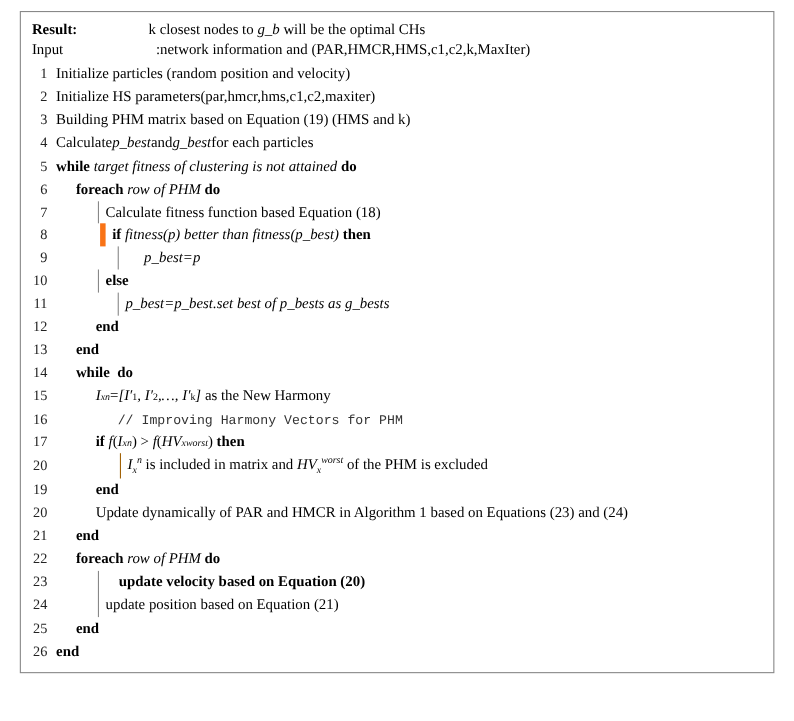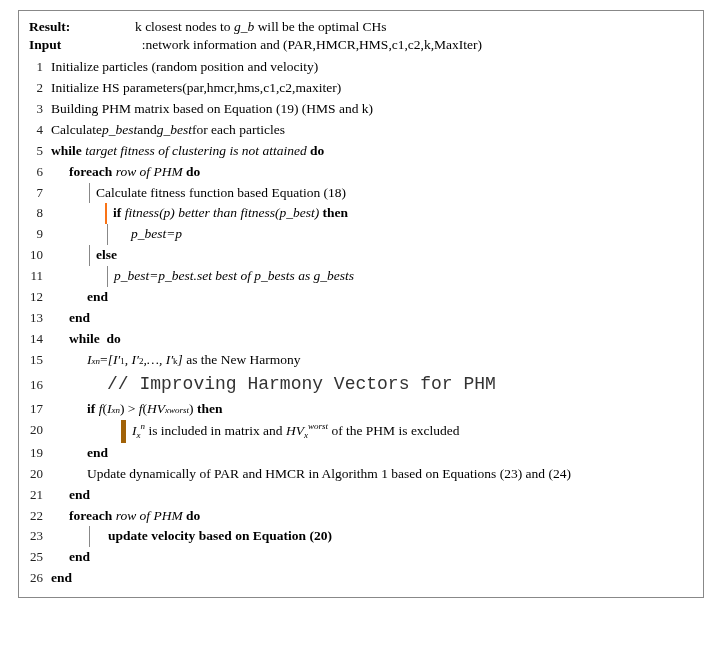--- a/index.html
+++ b/index.html
@@ -51,38 +51,38 @@
       flex: 1;
       display: flex;
       align-items: baseline;
       flex-wrap: wrap;
     }
     .indent1 { padding-left: 18px; }
     .indent2 { padding-left: 36px; }
     .indent3 { padding-left: 54px; }
     .kw { font-weight: bold; }
     .it { font-style: italic; }
-    .comment { font-family: 'Courier New', Courier, monospace; font-size: 18px; color: #333; }
+    .comment { font-family: 'Courier New', Courier, monospace; font-size: 12px; color: #333; }
     sup { font-size: 9px; }
     sub { font-size: 9px; }
   </style>
 </head>
 <body>
 
 <div class="algo-container">
 
   <div class="header-line">
     <span class="header-label">Result:</span>
     <span class="header-text">
       k closest nodes to <span class="it">g_b</span> will be the optimal CHs
     </span>
   </div>
 
   <div class="header-line">
-    <span class="header-label" style="font-weight:bold;">Input</span>
+    <span class="header-label" style="font-weight:normal;">Input</span>
     <span class="header-text">
       &nbsp;&nbsp;:network information and (PAR,HMCR,HMS,c1,c2,k,MaxIter)
     </span>
   </div>
 
 
   <div class="algo-lines">
 
     <div class="line">
       <span class="line-num">1</span>
@@ -131,21 +131,21 @@
       <span class="line-content indent2">
         <span style="border-left:1px solid #888; padding-left:6px; margin-left:2px;">
           Calculate fitness function based Equation (18)
         </span>
       </span>
     </div>
 
     <div class="line">
       <span class="line-num">8</span>
       <span class="line-content indent2">
-        <span style="border-left:2px solid #f97316; padding-left:6px; margin-left:18px;">
+        <span style="border-left:5px solid #f97316; padding-left:6px; margin-left:4px;">
           <span class="kw">if</span>&nbsp;<span class="it">fitness(p) better than fitness(p_best)</span>&nbsp;<span class="kw">then</span>
         </span>
       </span>
     </div>
 
     <div class="line">
       <span class="line-num">9</span>
       <span class="line-content indent3">
         <span style="border-left:1px solid #888; padding-left:23px; margin-left:2px;">
           <span class="it">p_best=p</span>
@@ -209,21 +209,21 @@
     <div class="line">
       <span class="line-num">17</span>
       <span class="line-content indent2">
         <span class="kw">if</span>&nbsp;<span class="it">f</span>(<span class="it">I</span><sub class="it">x</sub><sup class="it">n</sup>)&nbsp;&gt;&nbsp;<span class="it">f</span>(<span class="it">HV</span><sub class="it">x</sub><sup style="font-style:italic;font-size:9px;">worst</sup>)&nbsp;<span class="kw">then</span>
       </span>
     </div>
 
     <div class="line">
       <span class="line-num">20</span>
       <span class="line-content indent3">
-        <span style="border-left:5px solid #a16207; padding-left:6px; margin-left:16px;">
+        <span style="border-left:1px solid #a16207; padding-left:6px; margin-left:4px;">
           <span class="it">I</span><sub class="it">x</sub><sup class="it">n</sup>&nbsp;is included in matrix and <span class="it">HV</span><sub class="it">x</sub><sup style="font-style:italic;font-size:9px;">worst</sup>&nbsp;of the PHM is excluded
         </span>
       </span>
     </div>
 
     <div class="line">
       <span class="line-num">19</span>
       <span class="line-content indent2">
         <span class="kw">end</span>
       </span>
@@ -252,20 +252,28 @@
 
     <div class="line">
       <span class="line-num">23</span>
       <span class="line-content indent2">
         <span style="border-left:1px solid #888; padding-left:18px; margin-left:2px;font-weight:bold;">
           update velocity based on Equation (20)
         </span>
       </span>
     </div>
 
+    <div class="line">
+      <span class="line-num">24</span>
+      <span class="line-content indent2">
+        <span style="border-left:1px solid #888; padding-left:6px; margin-left:2px;">
+          update position based on Equation (21)
+        </span>
+      </span>
+    </div>
 
     <div class="line">
       <span class="line-num">25</span>
       <span class="line-content indent1">
         <span class="kw">end</span>
       </span>
     </div>
 
     <div class="line">
       <span class="line-num">26</span>

